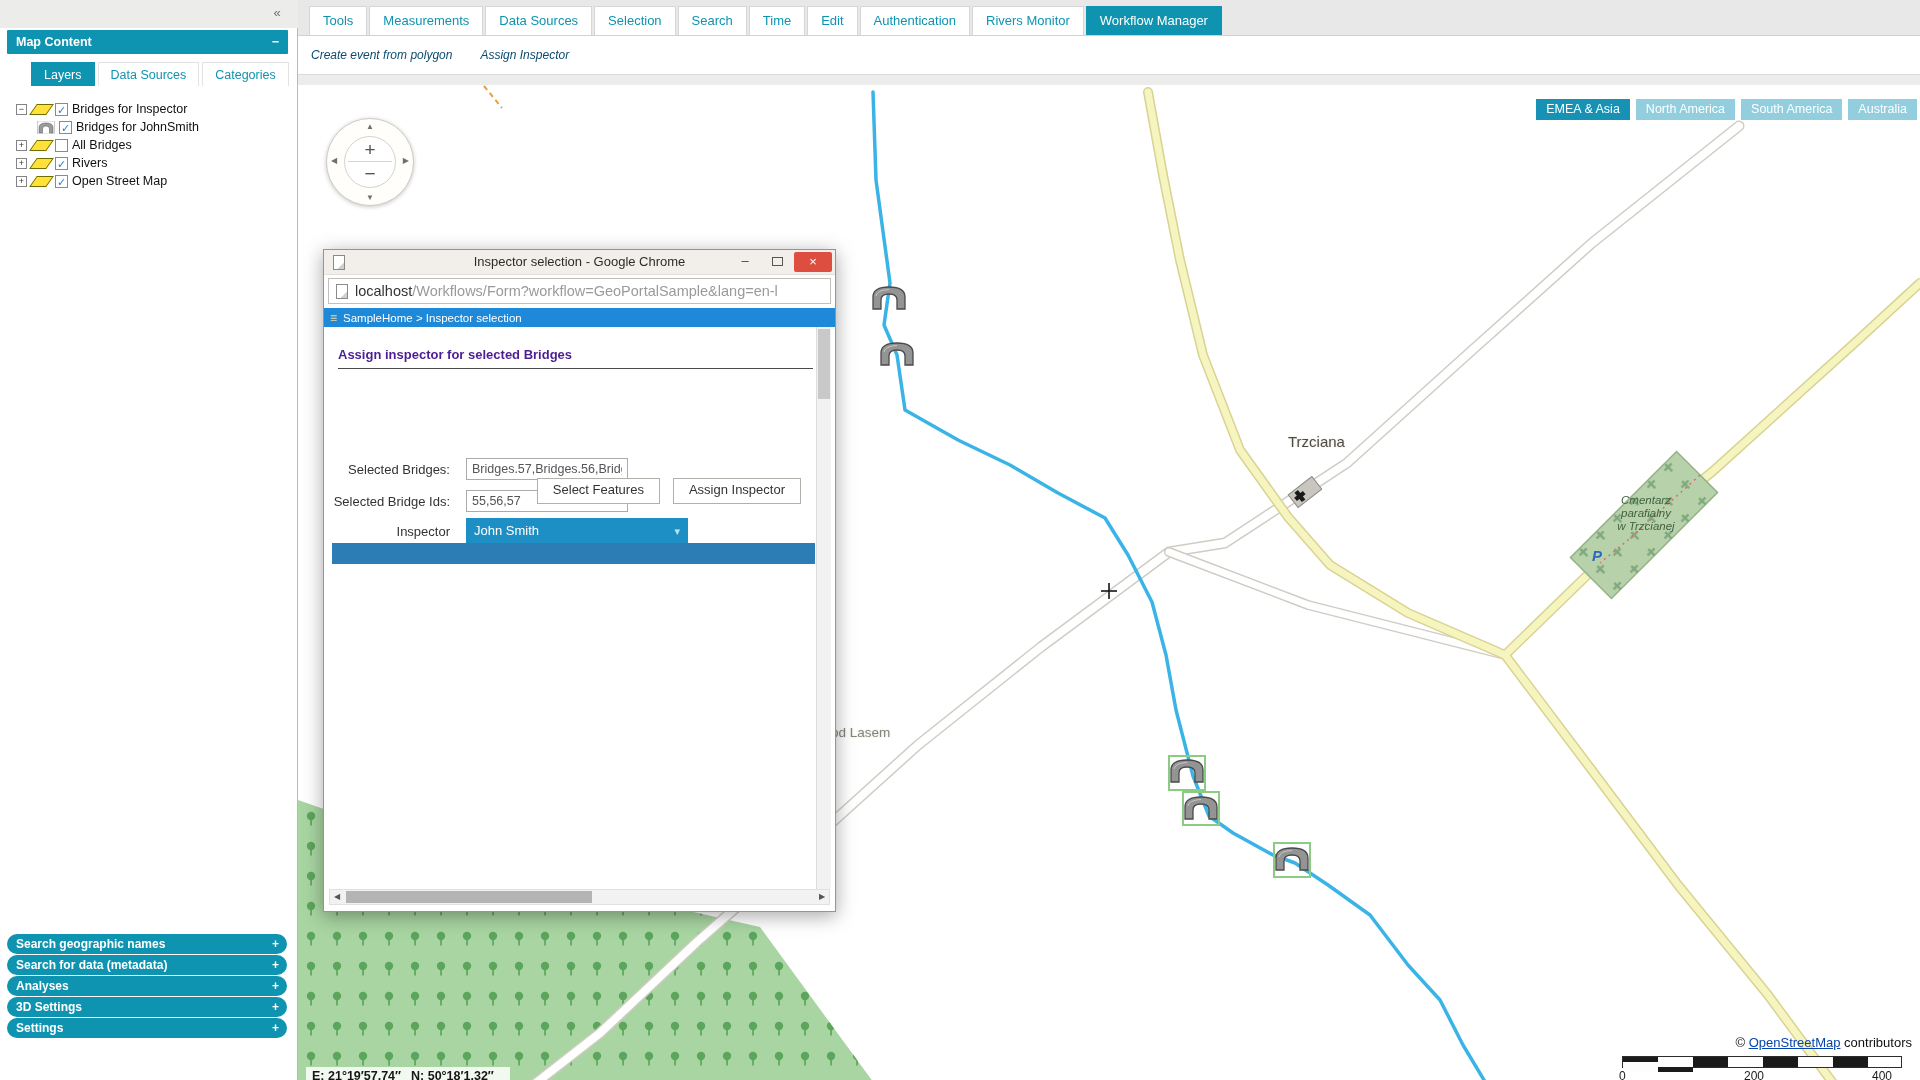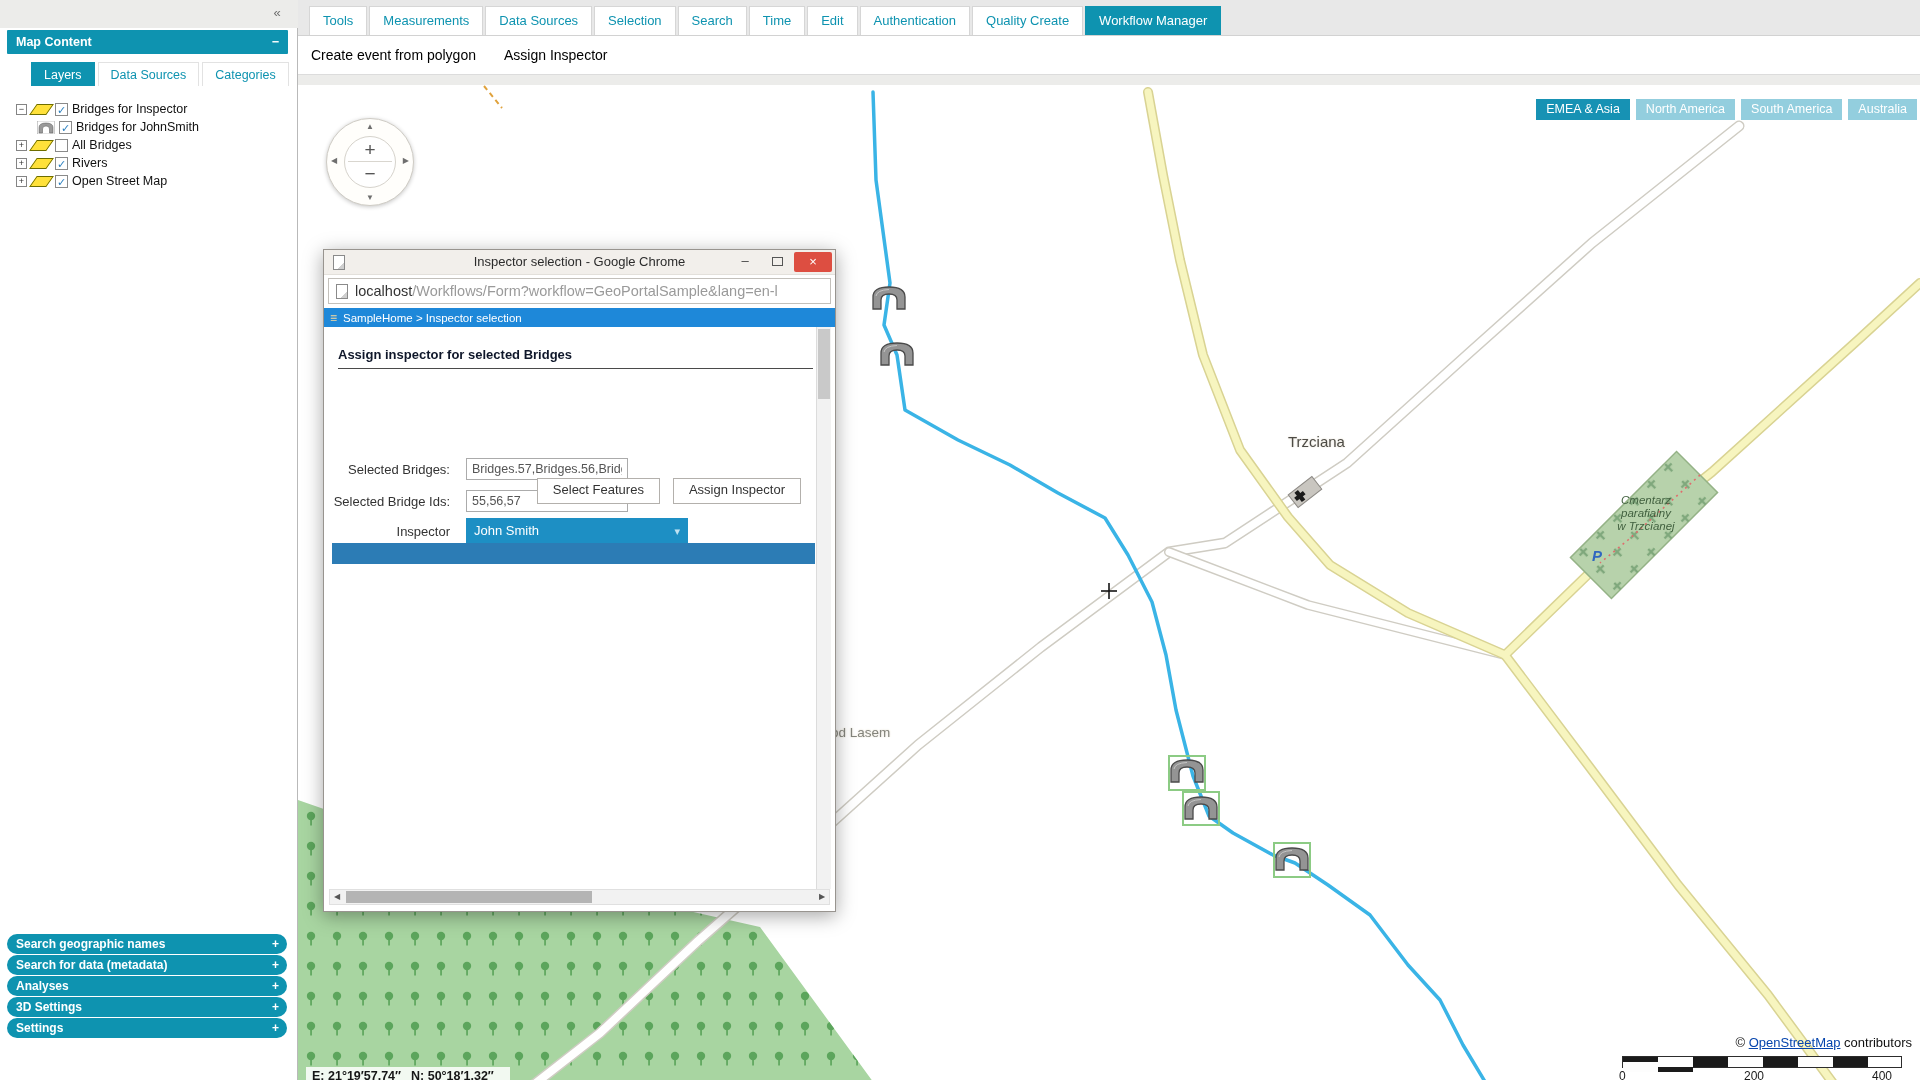--- a/index.html
+++ b/index.html
@@ -32,21 +32,21 @@
   .acc-bar .plus{position:absolute;right:8px;top:0;font-weight:bold;}
 
   
   #tabbar{position:absolute;left:298px;top:0;right:0;height:36px;background:#e8e8e8;border-bottom:1px solid #d2d2d2;
        display:flex;align-items:flex-end;padding-left:11px;box-sizing:border-box;}
   .top-tab{height:28px;line-height:28px;padding:0 13px;background:#fff;color:#0e93b0;font-size:13px;
        border:1px solid #d6d6d6;border-bottom:none;margin-right:2px;cursor:pointer;}
   .top-tab.active{background:#0e93b0;color:#fff;border-color:#0e93b0;}
   #ribbon{position:absolute;left:298px;top:36px;right:0;height:39px;background:#fff;border-bottom:1px solid #dcdcdc;
        display:flex;align-items:center;padding-left:13px;gap:28px;box-sizing:border-box;}
-  .ribbon-btn{font-size:14px;color:#000000;cursor:pointer;}
+  .ribbon-btn{font-size:12px;color:#0c4a6e;cursor:pointer;font-style:italic;}
 
   
   #map{position:absolute;left:298px;top:85px;width:1622px;height:1005px;background:#ffffff;overflow:hidden;}
   #map svg{position:absolute;left:0;top:0;}
   #region-btns{position:absolute;top:14px;right:3px;display:flex;gap:6px;z-index:5;}
   .region-btn{height:21px;line-height:21px;padding:0 10px;background:#93cede;color:#fff;font-size:12.5px;cursor:pointer;}
   .region-btn.active{background:#1792b4;}
   #zoomctl{position:absolute;left:28px;top:33px;width:86px;height:86px;border-radius:50%;background:#fffefb;
        border:1px solid #cfccc5;box-shadow:0 1px 4px rgba(0,0,0,.22);z-index:5;}
   #zoomctl .pad{position:absolute;left:17px;top:17px;width:50px;height:50px;border-radius:50%;border:1px solid #d6d3cc;background:#fff;}
@@ -93,21 +93,21 @@
   #pp-urlrow{position:relative;height:33px;background:#fff;}
   #pp-urlbox{position:absolute;left:4px;right:4px;top:3px;height:26px;border:1px solid #c3c0bb;background:#fff;
        display:flex;align-items:center;padding:0 7px;box-sizing:border-box;overflow:hidden;white-space:nowrap;}
   #pp-urlbox .page-icon{margin-right:7px;flex:none;}
   #pp-url{font-size:14.5px;color:#9a9a9a;}
   #pp-url .host{color:#333;}
   #pp-crumb{height:20px;background:#1e88d9;color:#fff;font-size:11.5px;line-height:20px;padding-left:6px;
        position:relative;}
   #pp-crumb .menu{color:#f5d9a0;margin-right:6px;font-size:12px;}
   #pp-content{position:absolute;left:0;right:0;top:77px;bottom:0;background:#fff;}
-  #pp-heading{position:absolute;left:14px;top:20px;font-size:13px;font-weight:bold;color:#0f172a;}
+  #pp-heading{position:absolute;left:14px;top:20px;font-size:13px;font-weight:bold;color:#4c1d95;}
   #pp-divider{position:absolute;left:14px;right:22px;top:41px;border-top:1px solid #4a4a4a;}
   .pp-row{position:absolute;left:0;height:24px;display:flex;align-items:center;}
   .pp-lab{width:126px;text-align:right;font-size:13px;color:#333;margin-right:16px;}
   .pp-input{width:150px;height:20px;border:1px solid #ababab;font-size:12.5px;color:#555;padding:0 5px;
        font-family:"Liberation Sans",sans-serif;}
   #pp-select{width:222px;height:26px;background:#1d8fc4;color:#fff;font-size:13px;line-height:26px;
        padding-left:8px;position:relative;box-sizing:border-box;cursor:pointer;}
   #pp-select .chev{position:absolute;right:8px;top:0;color:#bfe2f2;font-size:11px;}
   #pp-btnrow{position:absolute;top:151px;right:34px;display:flex;gap:13px;}
   .pp-btn{height:24px;line-height:22px;padding:0 15px;background:#fff;border:1px solid #b3b0ac;font-size:13px;
@@ -126,21 +126,21 @@
 
 <div id="tabbar">
   <span class="top-tab">Tools</span>
   <span class="top-tab">Measurements</span>
   <span class="top-tab">Data Sources</span>
   <span class="top-tab">Selection</span>
   <span class="top-tab">Search</span>
   <span class="top-tab">Time</span>
   <span class="top-tab">Edit</span>
   <span class="top-tab">Authentication</span>
-  <span class="top-tab">Quality Create</span>
+  <span class="top-tab">Rivers Monitor</span>
   <span class="top-tab active">Workflow Manager</span>
 </div>
 
 <div id="ribbon">
   <span class="ribbon-btn">Create event from polygon</span>
   <span class="ribbon-btn">Assign Inspector</span>
 </div>
 
 <div id="map">
   <svg width="1622" height="1005" viewBox="0 0 1622 1005">

